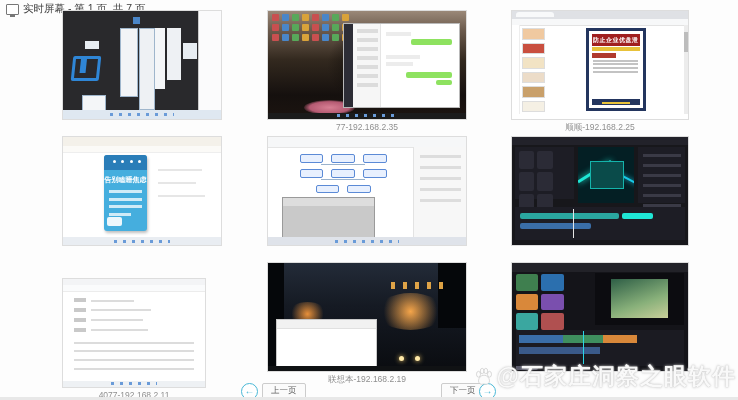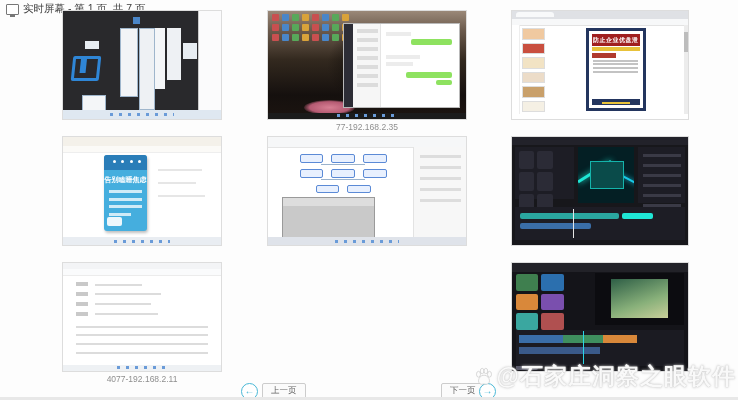--- a/index.html
+++ b/index.html
@@ -9,21 +9,21 @@
   .titlebar{position:absolute;left:6px;top:2px;height:14px;display:flex;align-items:center;gap:4px;}
   .mon-icon{width:11px;height:9px;border:1px solid #777;border-radius:1px;position:relative;background:#fff;}
   .mon-icon::after{content:"";position:absolute;left:3px;bottom:-3px;width:5px;height:2px;background:#777;}
   .title{font-size:10.5px;color:#3c3c3c;}
   
   .cell{position:absolute;}
   .thumb{position:relative;height:110px;width:100%;border:1px solid #ddd;overflow:hidden;background:#fff;box-sizing:border-box;}
   .lbl{margin-top:2px;text-align:center;font-size:8.5px;color:#8f8f8f;height:11px;line-height:11px;}
   .c11{left:62px;top:10px;width:160px}.c12{left:267px;top:10px;width:200px}.c13{left:511px;top:10px;width:178px}
   .c21{left:62px;top:136px;width:160px}.c22{left:267px;top:136px;width:200px}.c23{left:511px;top:136px;width:178px}
-  .c31{left:62px;top:262px;width:160px}.c32{left:267px;top:262px;width:200px}.c33{left:511px;top:262px;width:178px}
+  .c31{left:62px;top:278px;width:144px}.c32{left:267px;top:262px;width:200px}.c33{left:511px;top:262px;width:178px}
   .abs{position:absolute;}
   
   .t1{background:#29292c;}
   .t1 .side{right:0;top:0;width:14%;height:100%;background:#fbfbfc;border-left:1px solid #ccc;}
   .t1 .s1{left:36%;top:16%;width:10%;height:62%;background:#f2f4f6;border:1px solid #9fb6cc;}
   .t1 .s2{left:48%;top:16%;width:9%;height:74%;background:#eef1f4;border:1px solid #9fb6cc;}
   .t1 .s3{left:58.5%;top:16%;width:6%;height:56%;background:#f4f6f8;}
   .t1 .s4{left:66%;top:16%;width:9%;height:48%;background:#eef1f4;}
   .t1 .s5{left:76%;top:30%;width:9%;height:14%;background:#e8edf2;}
   .t1 .s6{left:14%;top:28%;width:9%;height:7%;background:#e8edf2;}
@@ -276,20 +276,21 @@
           <div class="tl"></div>
           <div class="tl"></div>
         <div class="foot">
             <i></i>
           </div>
       </div>
       <div class="abs sb">
           <i></i>
         </div>
     </div>
+    <div class="lbl">顺顺-192.168.2.25</div>
   </div>
 
   <div class="cell c21">
     <div class="thumb t4">
       <div class="abs tb1"></div>
         <div class="abs tb2"></div>
       <div class="abs rl" style="top:30%;width:28%"></div>
       <div class="abs rl" style="top:42%;width:24%"></div>
       <div class="abs rl" style="top:54%;width:30%"></div>
       <div class="abs poster">
@@ -390,20 +391,36 @@
       <div class="abs row" style="top:66%;width:84%"></div>
       <div class="abs row" style="top:74%;width:84%"></div>
       <div class="abs row" style="top:82%;width:84%"></div>
       <div class="abs task">
           <div class="dots"></div>
         </div>
     </div>
     <div class="lbl">4077-192.168.2.11</div>
   </div>
 
+  <div class="cell c32">
+    <div class="thumb t8">
+      <div class="abs sil1"></div>
+        <div class="abs sil2"></div>
+      <div class="abs glow g1"></div>
+        <div class="abs glow g2"></div>
+      <div class="abs lant"></div>
+      <div class="abs hl"></div>
+        <div class="abs hl2"></div>
+      <div class="abs win">
+          <i></i>
+        </div>
+      <div class="abs task"></div>
+    </div>
+    <div class="lbl">联想本-192.168.2.19</div>
+  </div>
 
   <div class="cell c33">
     <div class="thumb t9">
       <div class="abs tb"></div>
       <div class="abs lp">
         <i></i>
           <i></i>
           <i></i>
           <i></i>
           <i></i>

